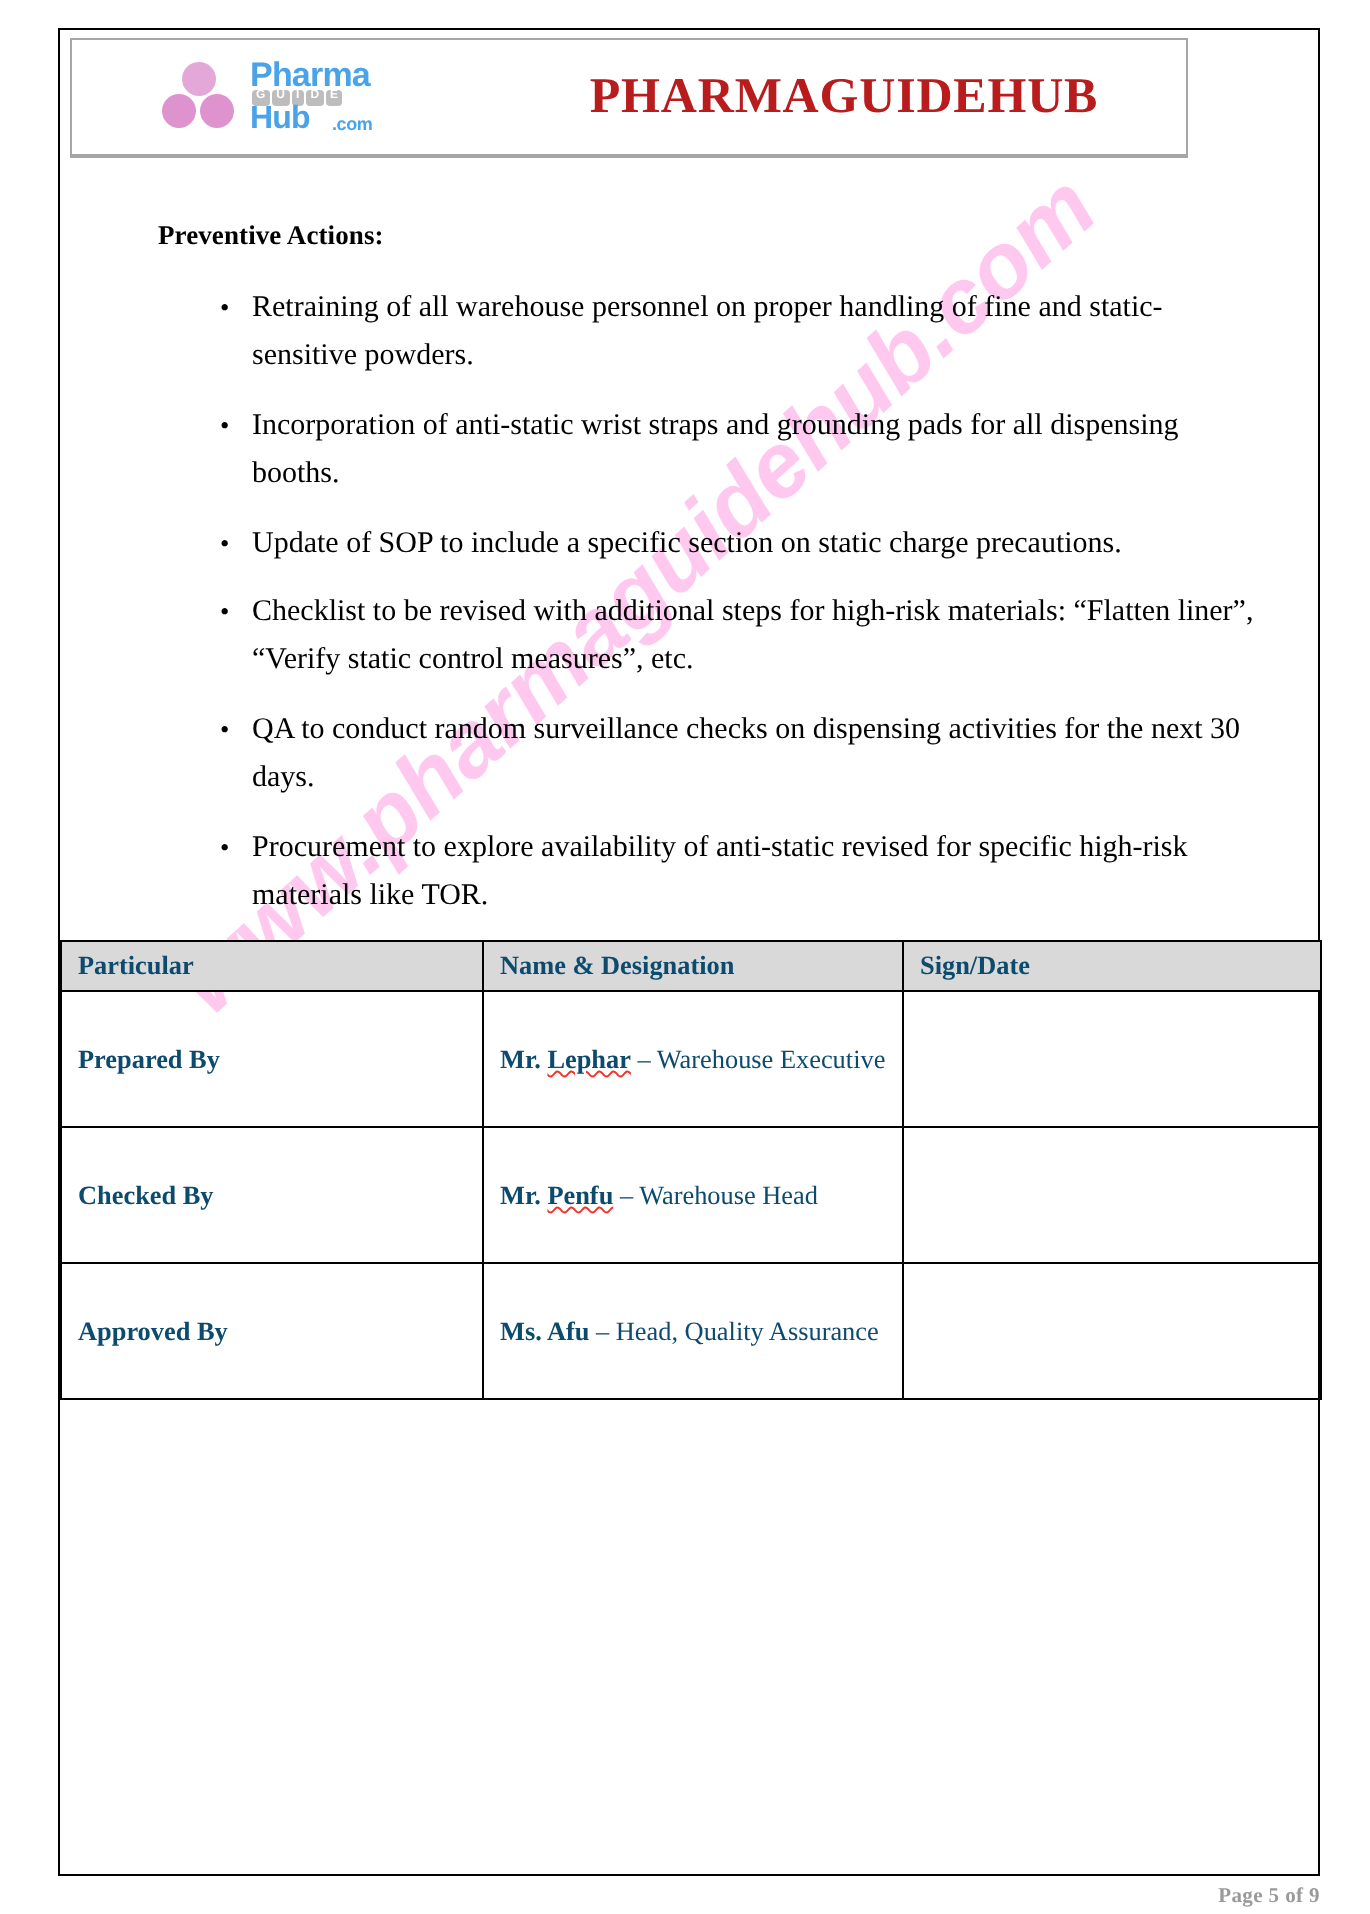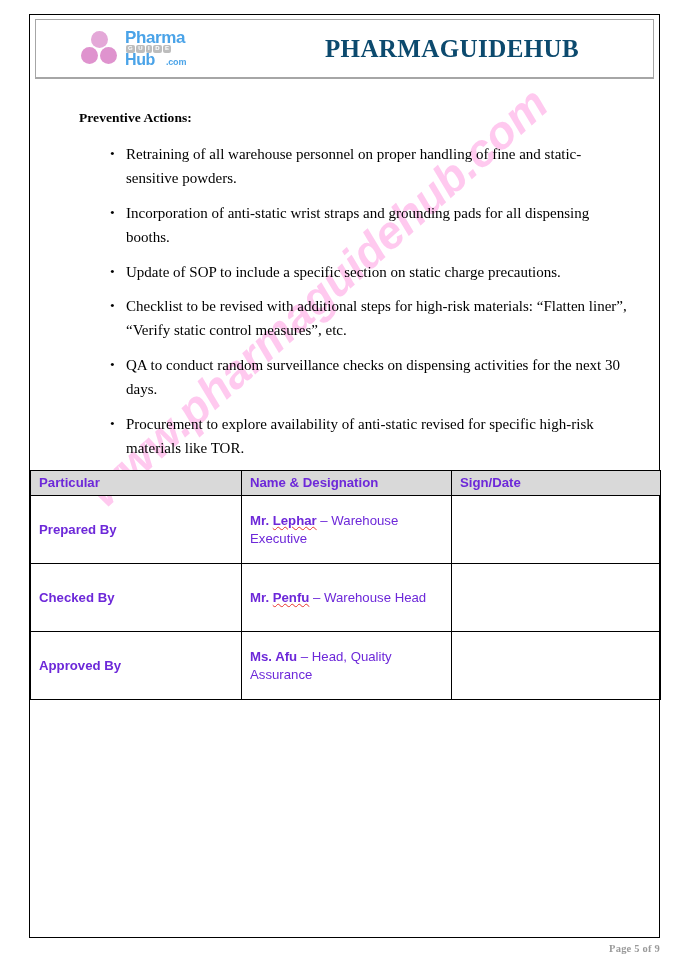--- a/index.html
+++ b/index.html
@@ -58,21 +58,21 @@
     letter-spacing: 0px;
     color: #ffc9ef;
     white-space: nowrap;
   }
 
   
   #header-table {
     position: absolute;
     left: 35px;
     top: 19px;
-    width: 619px;
+    width: 559px;
     border: 1px solid #a6a6a6;
     box-sizing: border-box;
     background: #ffffff;
     z-index: 10;
   }
   #header-logo-row {
     height: 58px;
     display: flex;
     align-items: center;
     border-bottom: 1px solid #a6a6a6;
@@ -91,21 +91,21 @@
     flex: 1;
     display: flex;
     align-items: center;
     justify-content: center;
     box-sizing: border-box;
   }
   #brand-title {
     font-family: "Liberation Serif", "DejaVu Serif", serif;
     font-size: 25px;
     font-weight: 700;
-    color: #0c4a6e;
+    color: #b91c1c;
     letter-spacing: 0.4px;
     text-align: center;
     line-height: 1;
     white-space: nowrap;
   }
   #doc-title-row {
     height: 19px;
     display: flex;
     align-items: center;
     justify-content: center;
@@ -230,24 +230,24 @@
     width: 630px;
     border-collapse: collapse;
     table-layout: fixed;
     z-index: 20;
     background: transparent;
   }
   #sign-table td, #sign-table th {
     border: 1.1px solid #000000;
     vertical-align: middle;
     padding: 5px 8px 5px 8px;
-    font-family: Liberation Sans, sans-serif;
+    font-family: Liberation Serif, serif;
     font-size: 13.2px;
     line-height: 18px;
-    color: #6d28d9;
+    color: #0c4a6e;
     text-align: left;
     box-sizing: border-box;
     background: transparent;
   }
   #sign-table thead th {
     background: #d9d9d9;
     font-weight: 700;
     height: 25px;
     padding-top: 3px;
     padding-bottom: 3px;

